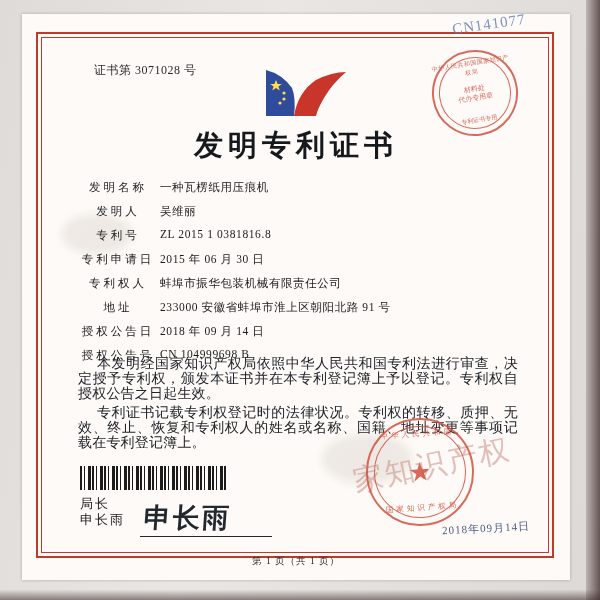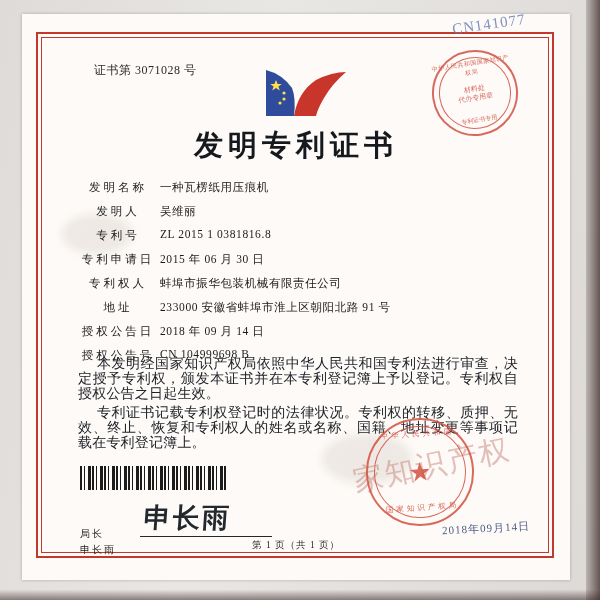--- a/index.html
+++ b/index.html
@@ -177,23 +177,23 @@
         #1b1b1b 0px, #1b1b1b 2px,
         #fdfaf7 2px, #fdfaf7 4px,
         #1b1b1b 4px, #1b1b1b 5px,
         #fdfaf7 5px, #fdfaf7 8px,
         #1b1b1b 8px, #1b1b1b 11px,
         #fdfaf7 11px, #fdfaf7 12px);
   }
   
   .sig-block {
     position: absolute;
-    left: 58px; top: 512px;
-    font-family: "Liberation Serif", serif;
-    font-size: 10px;
+    left: 58px; top: 482px;
+    font-family: "Liberation Serif", serif;
+    font-size: 13px;
     color: #1c1c1c;
     line-height: 16px;
     letter-spacing: 2px;
   }
   .sig-hand {
     position: absolute;
     left: 122px; top: 486px;
     font-family: "Liberation Serif", serif;
     font-size: 27px;
     font-weight: bold;
@@ -263,21 +263,21 @@
     font-family: "Liberation Serif", serif;
     font-size: 11px;
     color: #4b5a86;
     letter-spacing: 1px;
     transform: rotate(-3deg);
     white-space: nowrap;
   }
   
   .footer {
     position: absolute;
-    left: 0; right: 0; bottom: 28px;
+    left: 0; right: 0; bottom: 12px;
     text-align: center;
     font-family: "Liberation Serif", serif;
     font-size: 9.5px;
     color: #2a2a2a;
     letter-spacing: 1px;
   }
   
   .blotch {
     position: absolute;
     border-radius: 50%;

